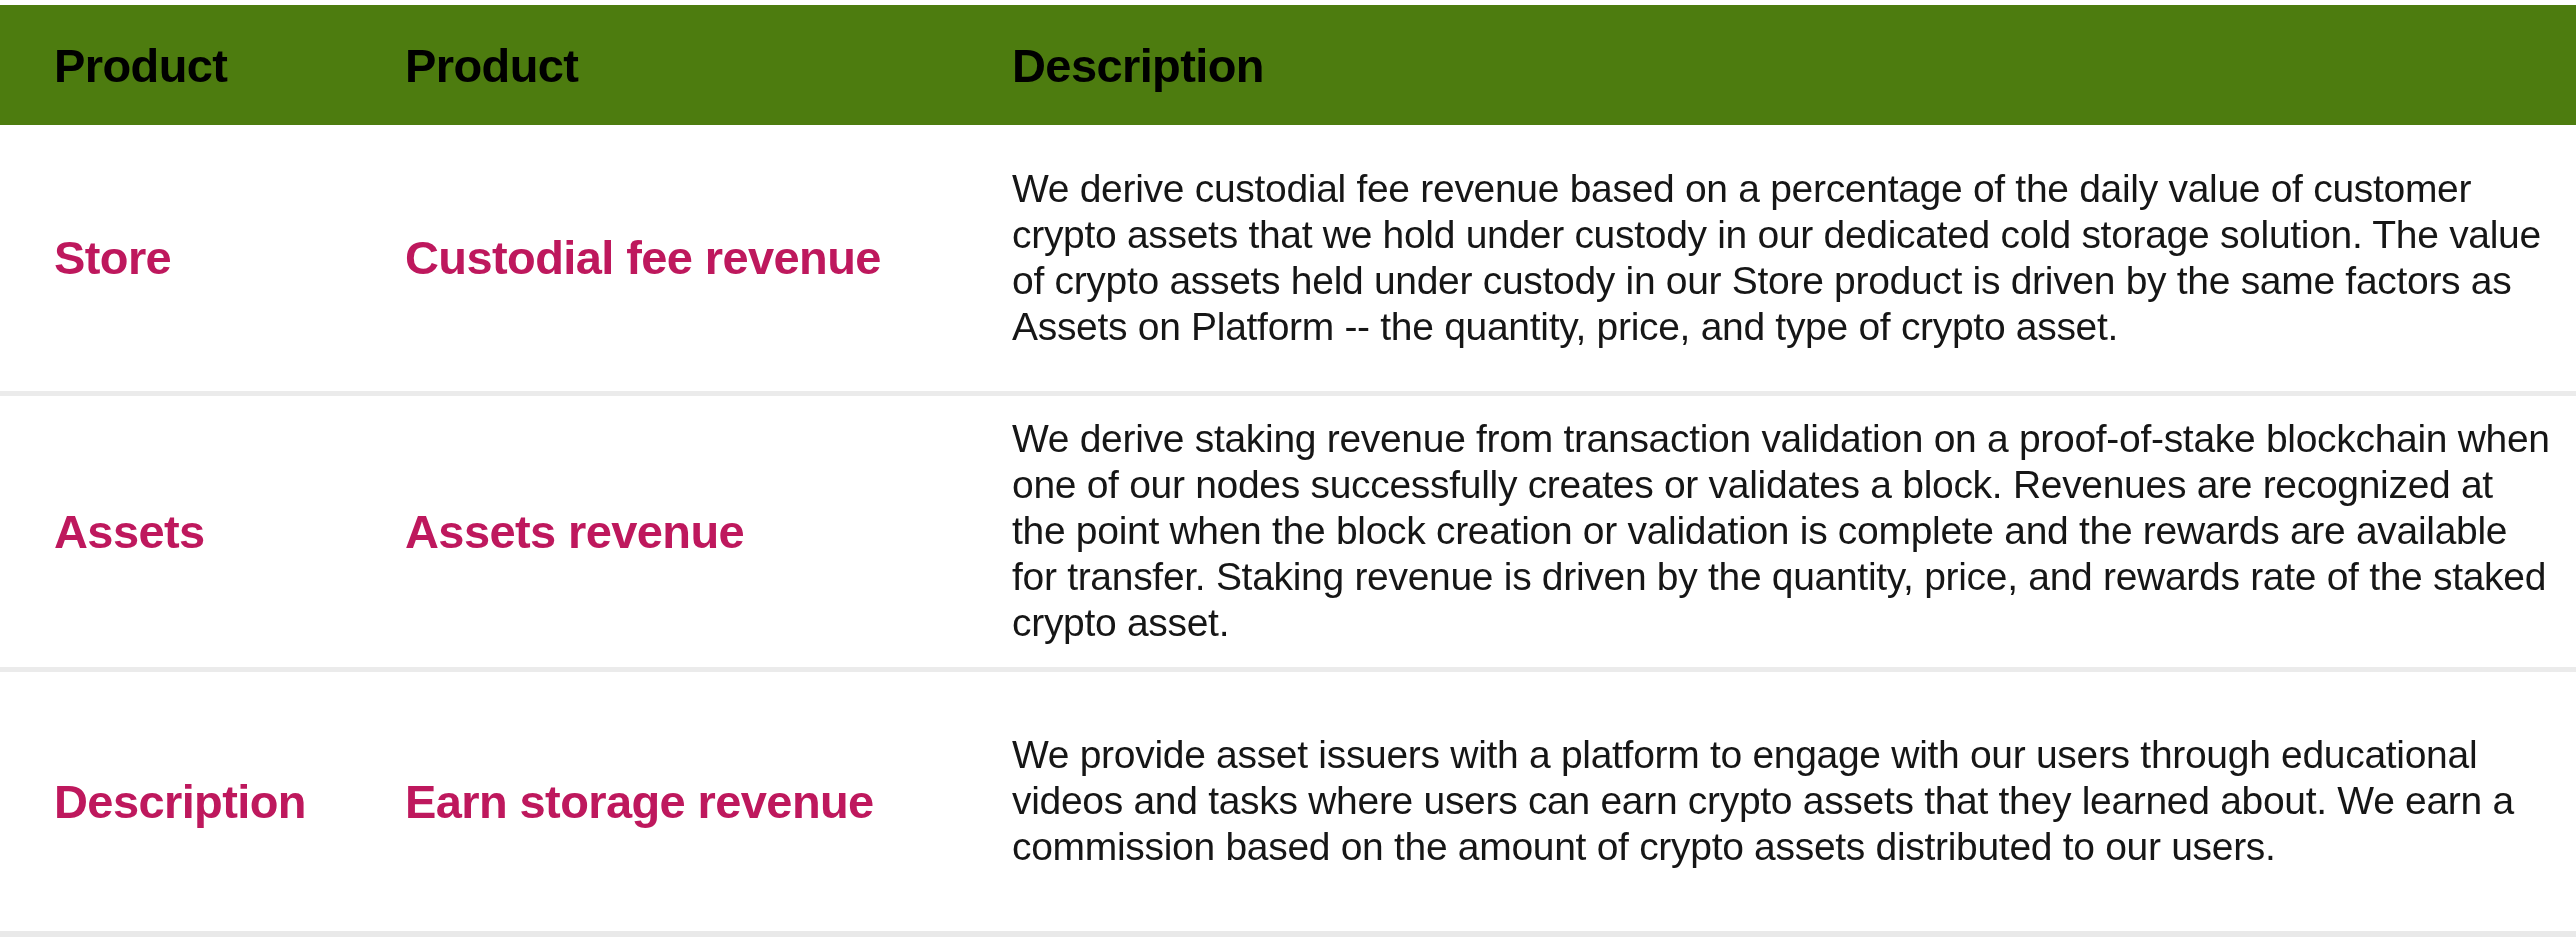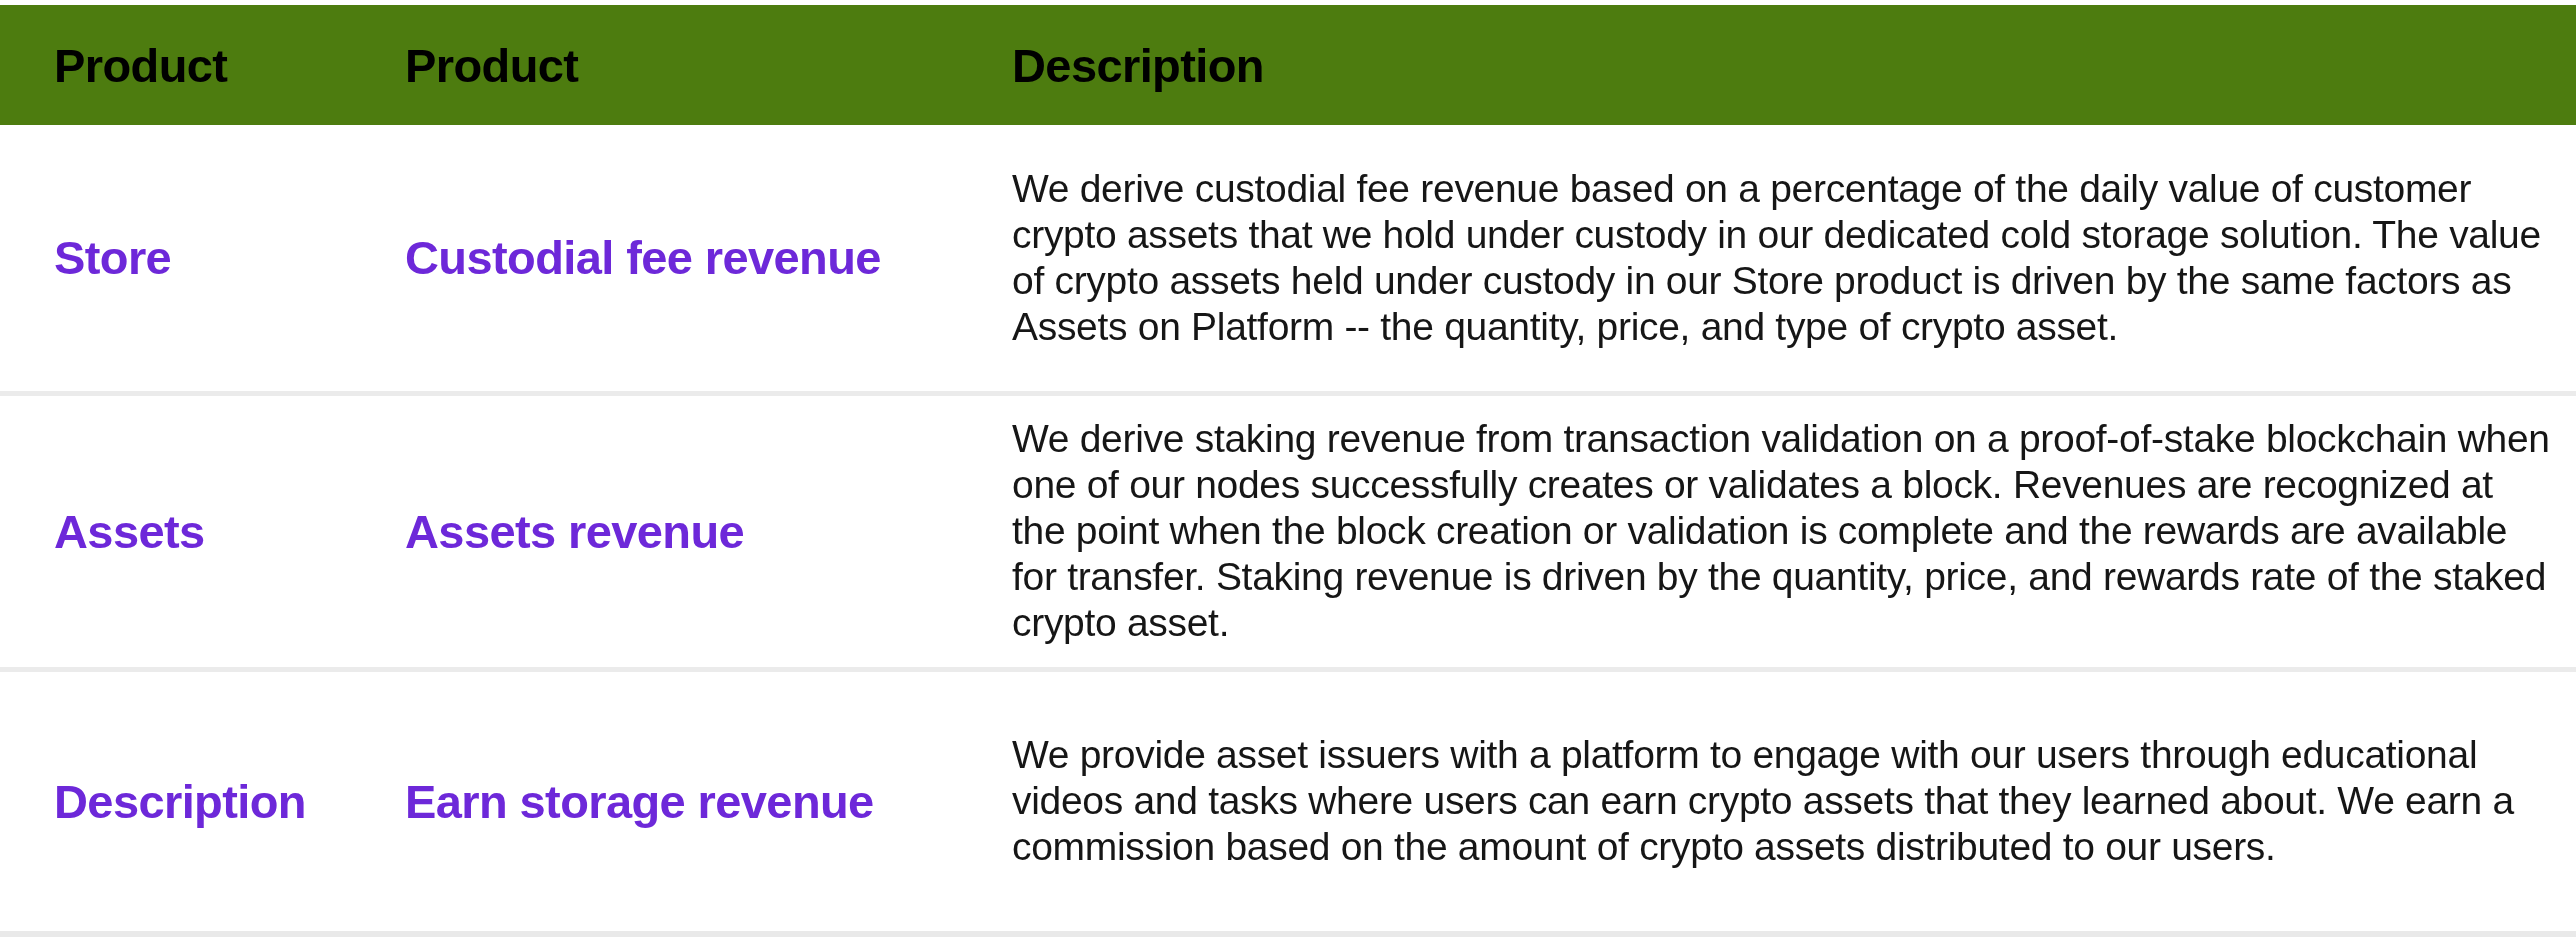--- a/index.html
+++ b/index.html
@@ -41,21 +41,21 @@
   tbody tr {
     background: #ffffff;
   }
   tbody tr.row-1 { height: 268px; }
   tbody tr.row-2 { height: 276px; border-top: 5.7px solid #ebebeb; }
   tbody tr.row-3 { height: 265px; border-top: 5.7px solid #ebebeb; border-bottom: 6.3px solid #e9e9e9; }
 
   td {
     vertical-align: middle;
     padding: 0 0 0 54px;
-    color: #6d28d9;
+    color: #be185d;
   }
   td.cell-product, td.cell-revenue {
     font-size: 47px;
     font-weight: 700;
     letter-spacing: -0.6px;
     white-space: nowrap;
   }
   td.cell-description {
     font-size: 39px;
     font-weight: 400;

